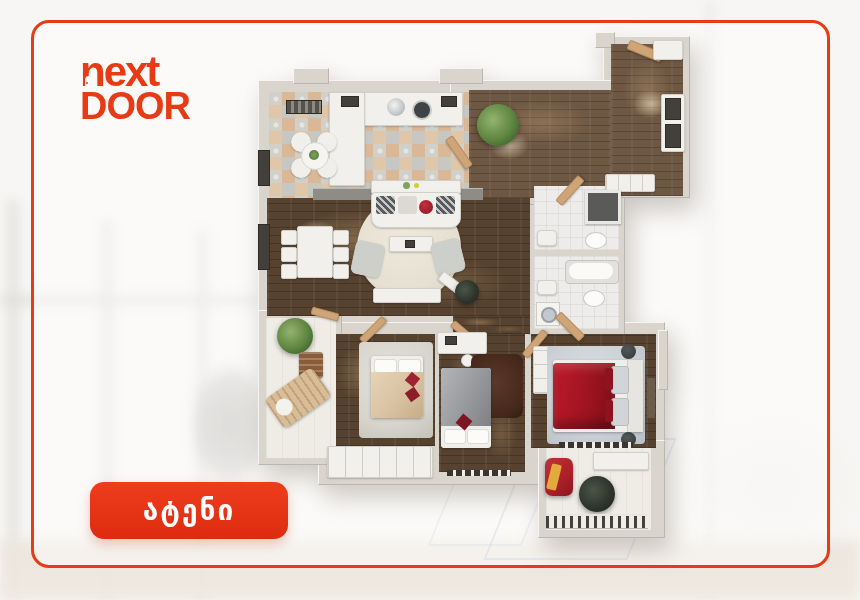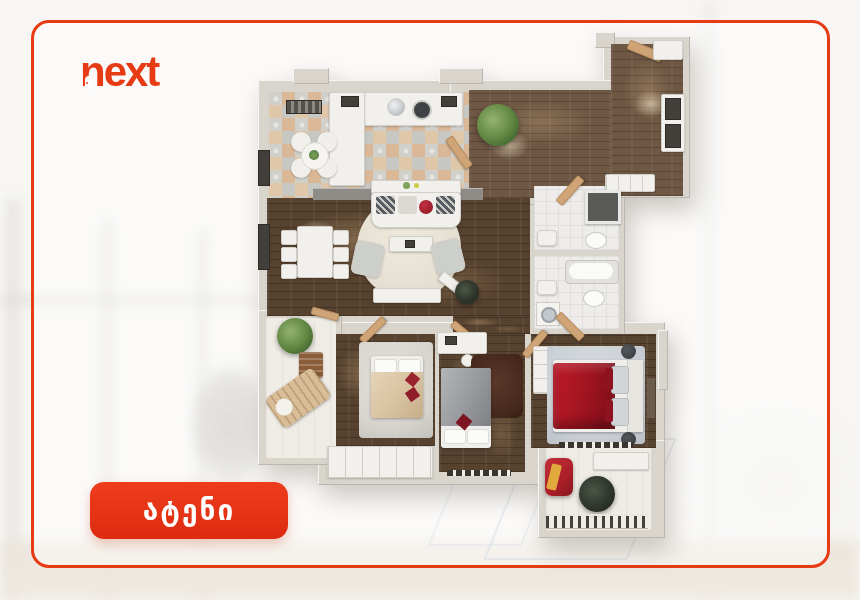--- a/index.html
+++ b/index.html
@@ -94,20 +94,21 @@
 
 <div id="card"></div>
 
 <div id="logo">
   <span class="l1" style="position:relative;">
     <span>next</span>
     <span class="door-notch">
         <span class="door-knob"></span>
       </span>
   </span>
+  <span class="l2">DOOR</span>
 </div>
 
 <div id="plan">
   <div class="refl" style="left:255px;top:408px;width:140px;height:118px;transform:skewX(-22deg);"></div>
   <div class="refl" style="left:190px;top:440px;width:90px;height:72px;transform:skewX(-22deg);opacity:.45;"></div>
 
   <div class="building">
 
     <div class="w" style="left:5px;top:50px;width:232px;height:255px;"></div>
     <div class="w" style="left:65px;top:292px;width:347px;height:163px;"></div>

